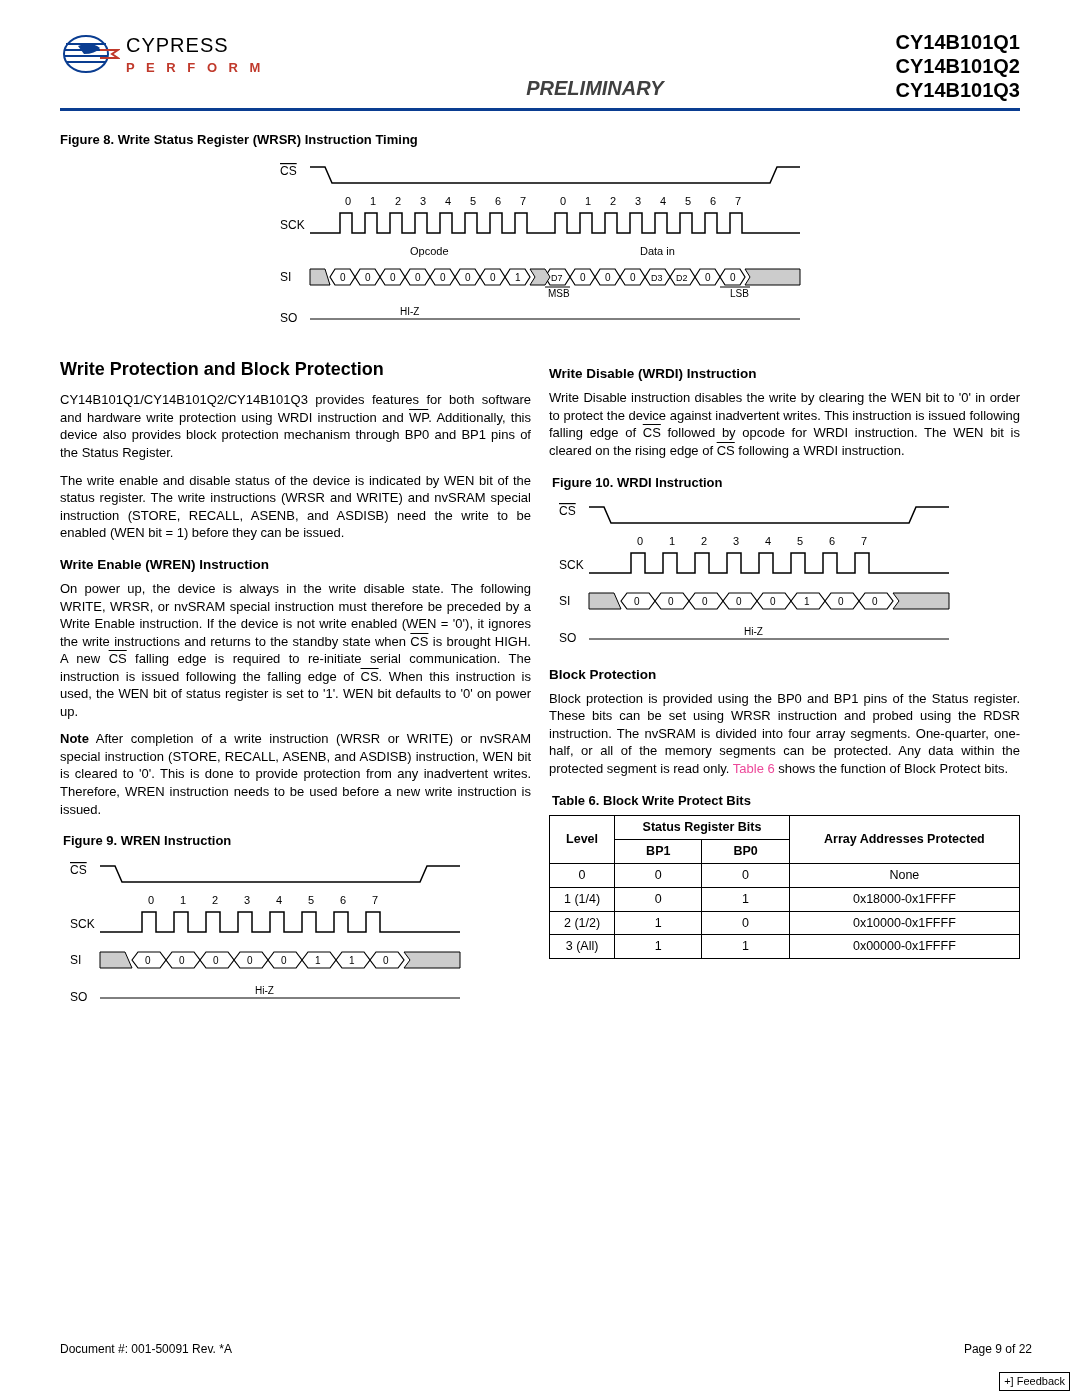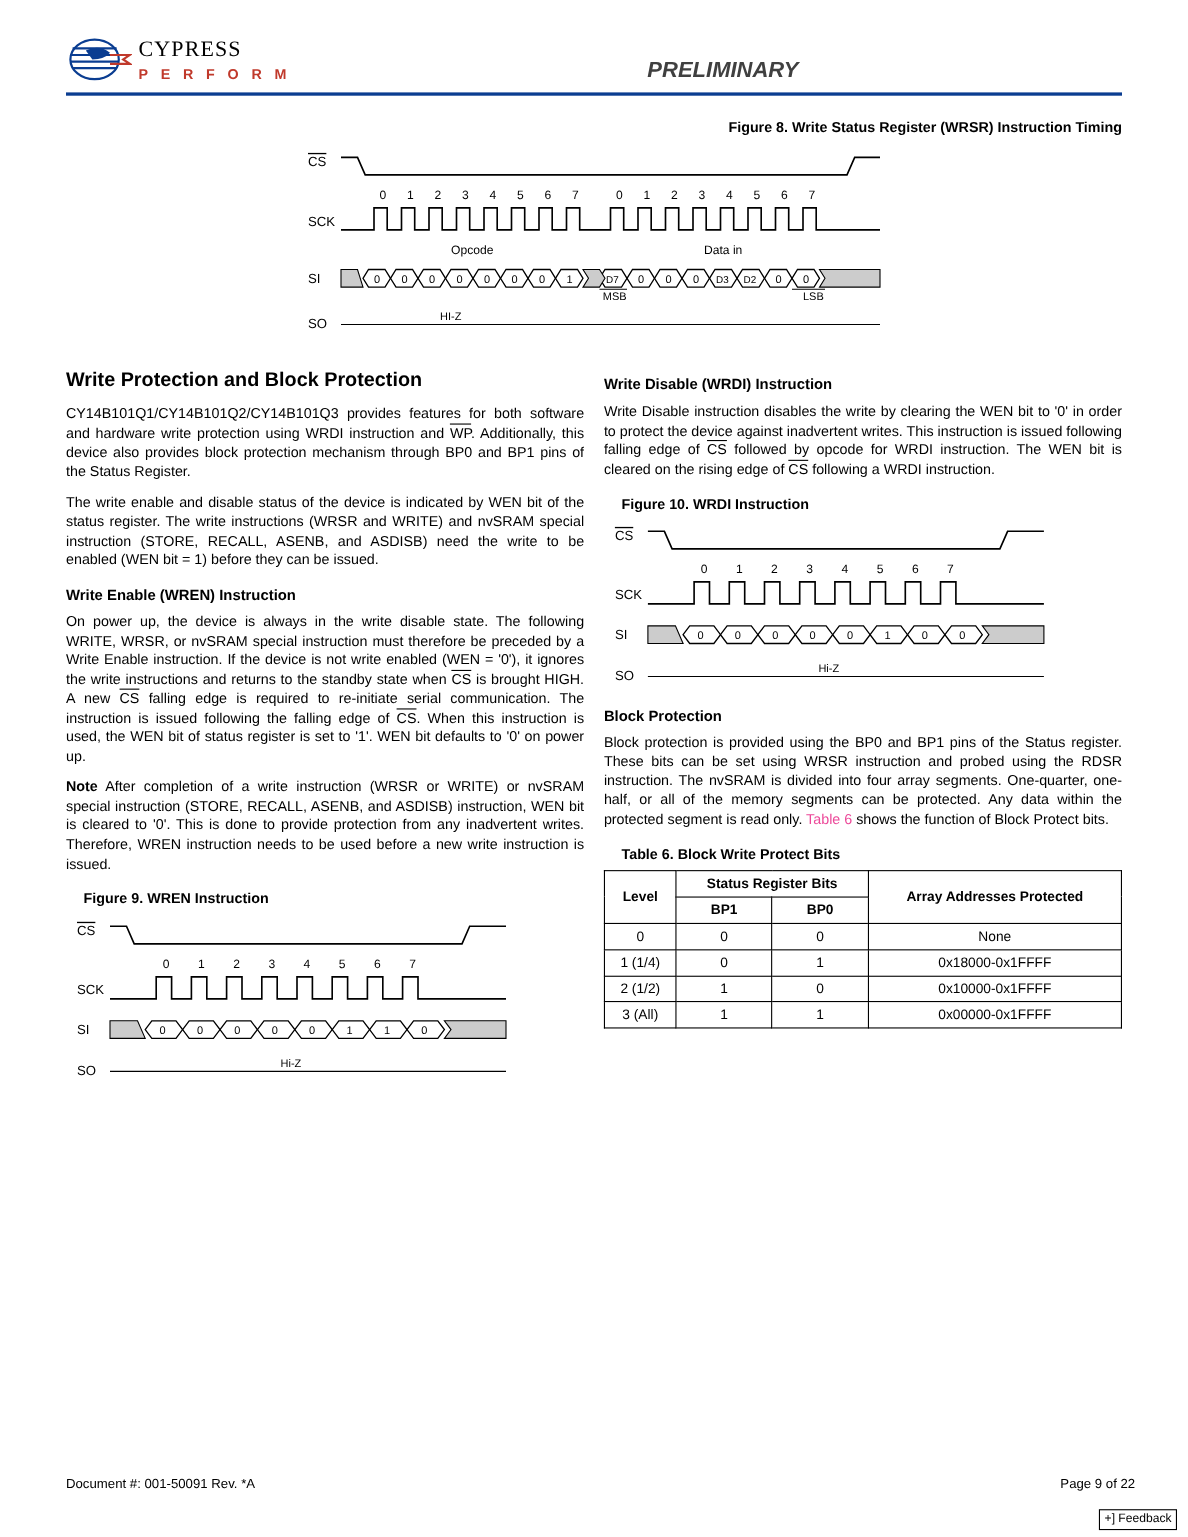--- a/index.html
+++ b/index.html
@@ -30,21 +30,20 @@
     align-items: center;
     margin-right: 30px;
   }
   .logo-svg { width: 60px; height: 48px; }
   .logo-text { margin-left: 6px; }
   .logo-text .c-name {
     font-size: 20px;
     font-weight: 400;
     letter-spacing: 1px;
     color: #000;
-    font-family: Liberation Serif, serif;
   }
   .logo-text .c-sub {
     font-size: 13px;
     letter-spacing: 4px;
     color: #c0392b;
     font-weight: 600;
   }
   .hdr-center {
     flex: 1;
     text-align: center;
@@ -56,21 +55,21 @@
     font-weight: bold;
     font-size: 20px;
   }
   .hdr-right {
     text-align: right;
     font-weight: bold;
     font-size: 20px;
     line-height: 1.2;
   }
   .fig-caption {
-    text-align: right;
+    text-align: left;
     font-weight: bold;
     font-size: 13px;
     margin: 12px 0 8px;
   }
   .timing-wrap { text-align: center; margin-bottom: 10px; }
   .cols {
     display: flex;
     gap: 18px;
     margin-top: 12px;
   }
@@ -81,21 +80,21 @@
     margin: 4px 0 10px;
   }
   h3.sub {
     font-size: 13.5px;
     font-weight: bold;
     margin: 14px 0 6px;
   }
   p { margin: 0 0 10px; text-align: justify; }
   .ov { text-decoration: overline; }
   .link { color: #ec4899; }
-  .tbl-caption { font-weight: bold; font-size: 13px; margin: 14px 16px 6px; }
+  .tbl-caption { font-weight: bold; font-size: 13px; margin: 14px 3px 6px; }
   table.bp {
     border-collapse: collapse;
     width: 100%;
     font-size: 12.5px;
   }
   table.bp th, table.bp td {
     border: 1px solid #000;
     padding: 3px 6px;
     text-align: center;
   }
@@ -135,20 +134,25 @@
         <path d="M18 16 Q30 10 40 18 Q35 24 24 24 Z" fill="#0a3d91"></path>
         <path d="M40 20 L58 20 L52 24 L58 28 L40 28" fill="none" stroke="#c0392b" stroke-width="2"></path>
       </svg>
       <div class="logo-text">
         <div class="c-name">CYPRESS</div>
         <div class="c-sub">P E R F O R M</div>
       </div>
     </div>
     <div class="hdr-center">
       <span class="preliminary">PRELIMINARY</span>
+    </div>
+    <div class="hdr-right">
+      <div>CY14B101Q1</div>
+      <div>CY14B101Q2</div>
+      <div>CY14B101Q3</div>
     </div>
   </div>
 
   <div class="fig-caption">Figure 8.  Write Status Register (WRSR) Instruction Timing</div>
   <div class="timing-wrap">
     <svg width="540" height="180" viewBox="0 0 540 180">
 
       <text x="10" y="18" font-size="12" text-decoration="overline">CS</text>
       <path d="M40 10 L55 10 L62 26 L500 26 L507 10 L530 10" fill="none" stroke="#000" stroke-width="1.5"></path>
 

